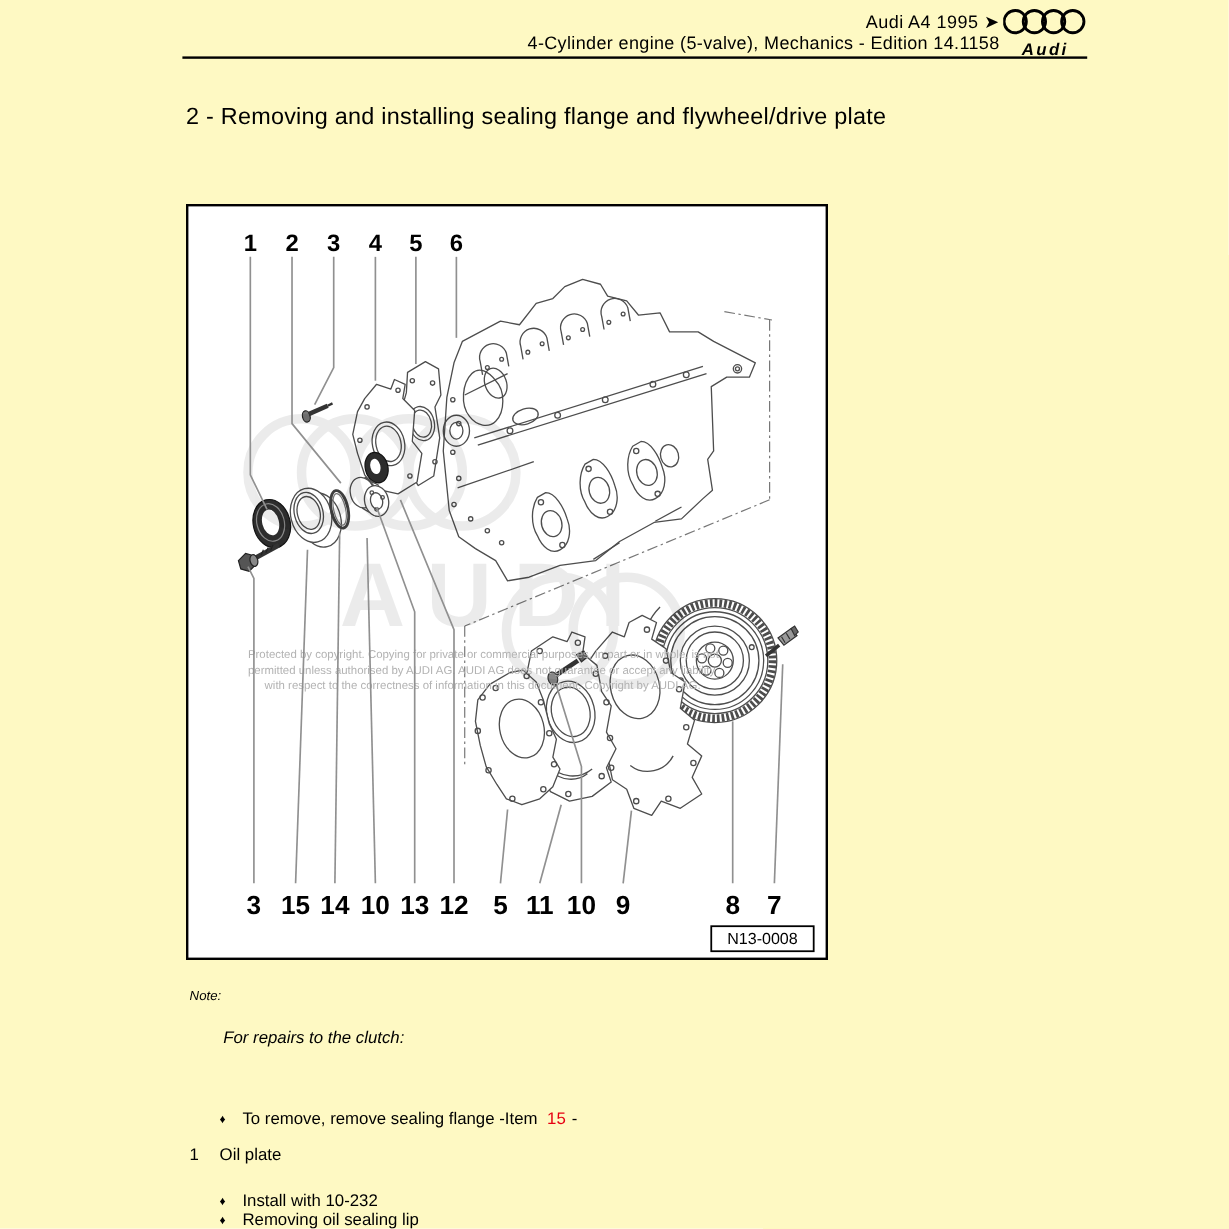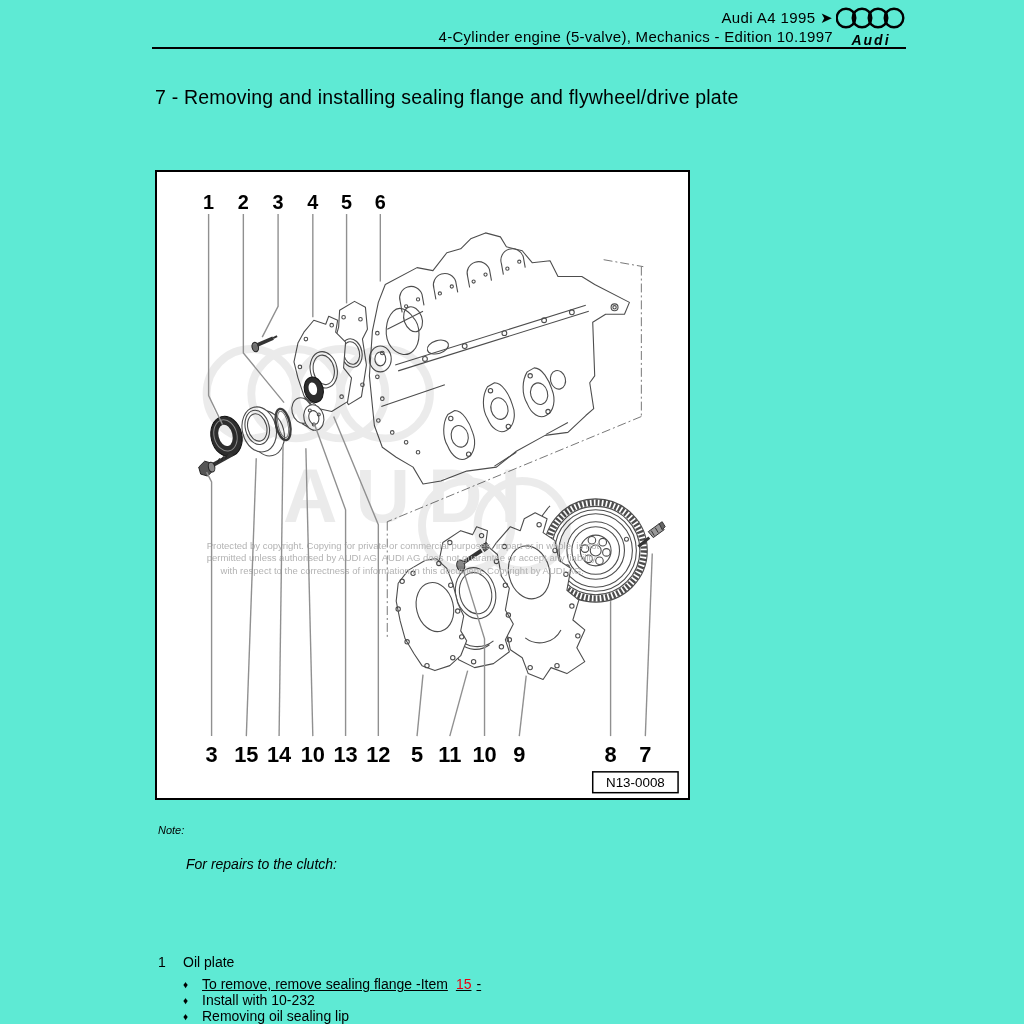--- a/index.html
+++ b/index.html
@@ -1,62 +1,62 @@
 <!DOCTYPE html>
 <html><head>
 <meta charset="utf-8">
 <style>
   html,body{margin:0;padding:0;background:#ffffff;}
-  .page{position:relative;width:1024px;height:1024px;background:#5eead4;overflow:hidden;
+  .page{position:relative;width:1024px;height:1024px;background:#fef9c3;overflow:hidden;
         font-family:"Liberation Sans", sans-serif;color:#000;}
   
   .hdr-line1{position:absolute;top:9px;right:191px;font-size:15px;letter-spacing:.4px;white-space:nowrap;}
   .hdr-line2{position:absolute;top:28px;right:191px;font-size:15px;letter-spacing:.3px;white-space:nowrap;}
   .hdr-rule{position:absolute;top:47px;left:152px;width:754px;height:2px;background:#000;}
   .logo{position:absolute;top:6px;left:836px;width:70px;}
   .logo-text{margin-top:-2px;text-align:center;font-size:14px;font-weight:700;font-style:italic;letter-spacing:2px;}
   
   .title-h1{position:absolute;top:86px;left:155px;font-size:19.5px;letter-spacing:.2px;white-space:nowrap;}
   .title-h2{position:absolute;top:121px;left:155px;font-size:15px;white-space:nowrap;}
   
   .figure-box{position:absolute;top:170px;left:155px;width:531px;height:626px;border:2px solid #000;background:#fff;}
   
   .note-label{position:absolute;top:824px;left:158px;font-size:11px;font-style:italic;}
   .note-intro{position:absolute;top:856px;left:158px;font-size:14px;font-style:italic;margin-left:28px;}
   .gref1{position:absolute;top:890px;left:155px;font-size:14px;white-space:nowrap;}
   .gref2{position:absolute;top:922px;left:155px;font-size:14px;white-space:nowrap;}
   .item-row{position:absolute;top:954px;left:158px;font-size:14px;}
   .item-num{display:inline-block;width:25px;}
   .bullet{position:absolute;left:183px;font-size:14px;white-space:nowrap;}
-  .b1{top:976px;text-decoration:underline;} .b2{top:992px;} .b3{top:1008px;}
+  .b1{top:924px;} .b2{top:992px;} .b3{top:1008px;}
   .diamond{display:inline-block;width:19px;font-size:10px;vertical-align:1px;}
   .part-ref{font-weight:400;margin-left:8px;margin-right:5px;}
   svg text{font-family:"Liberation Sans", sans-serif;}
 </style>
 </head>
 <body>
 
 <div class="page">
 
   <div class="hdr-line1">Audi A4 1995 ➤</div>
-  <div class="hdr-line2">4-Cylinder engine (5-valve), Mechanics - Edition 10.1997</div>
+  <div class="hdr-line2">4-Cylinder engine (5-valve), Mechanics - Edition 14.1158</div>
   <div class="hdr-rule"></div>
   <div class="logo">
     <svg width="70" height="24" viewBox="0 0 70 24">
       <g fill="none" stroke="#000" stroke-width="2.4">
         <circle cx="10" cy="12" r="9.3"></circle>
           <circle cx="26" cy="12" r="9.3"></circle>
         <circle cx="42" cy="12" r="9.3"></circle>
           <circle cx="58" cy="12" r="9.3"></circle>
       </g>
     </svg>
     <div class="logo-text">Audi</div>
   </div>
 
-  <div class="title-h1">7 - Removing and installing sealing flange and flywheel/drive plate</div>
+  <div class="title-h1">2 - Removing and installing sealing flange and flywheel/drive plate</div>
 
   <div class="figure-box">
     <svg width="531" height="626" viewBox="0 0 535 630">
 
       <g stroke="#4d4d4d" stroke-width="1.1" fill="#fff" stroke-linejoin="round">
         <path d="M230,113 L262,96 278,99 292,81 306,77 316,67 331,61 346,65 352,75 368,79 378,91 396,89 404,105 428,105 441,113 476,131 471,143 452,143 439,151 441,205 436,212 440,238 432,245 414,262 391,265 362,281 342,297 312,301 286,311 268,314 258,297 241,287 227,277 219,255 214,205 217,160 223,131 Z"></path>
         <path d="M240,194 L432,134" fill="none"></path>
         <path d="M243,200 L435,140" fill="none"></path>
         <path d="M247,141 L245,130 A11,11 0 0 1 267,123 L269,134" fill="none"></path>
         <path d="M281,128 L279,117 A11,11 0 0 1 301,110 L303,121" fill="none"></path>

